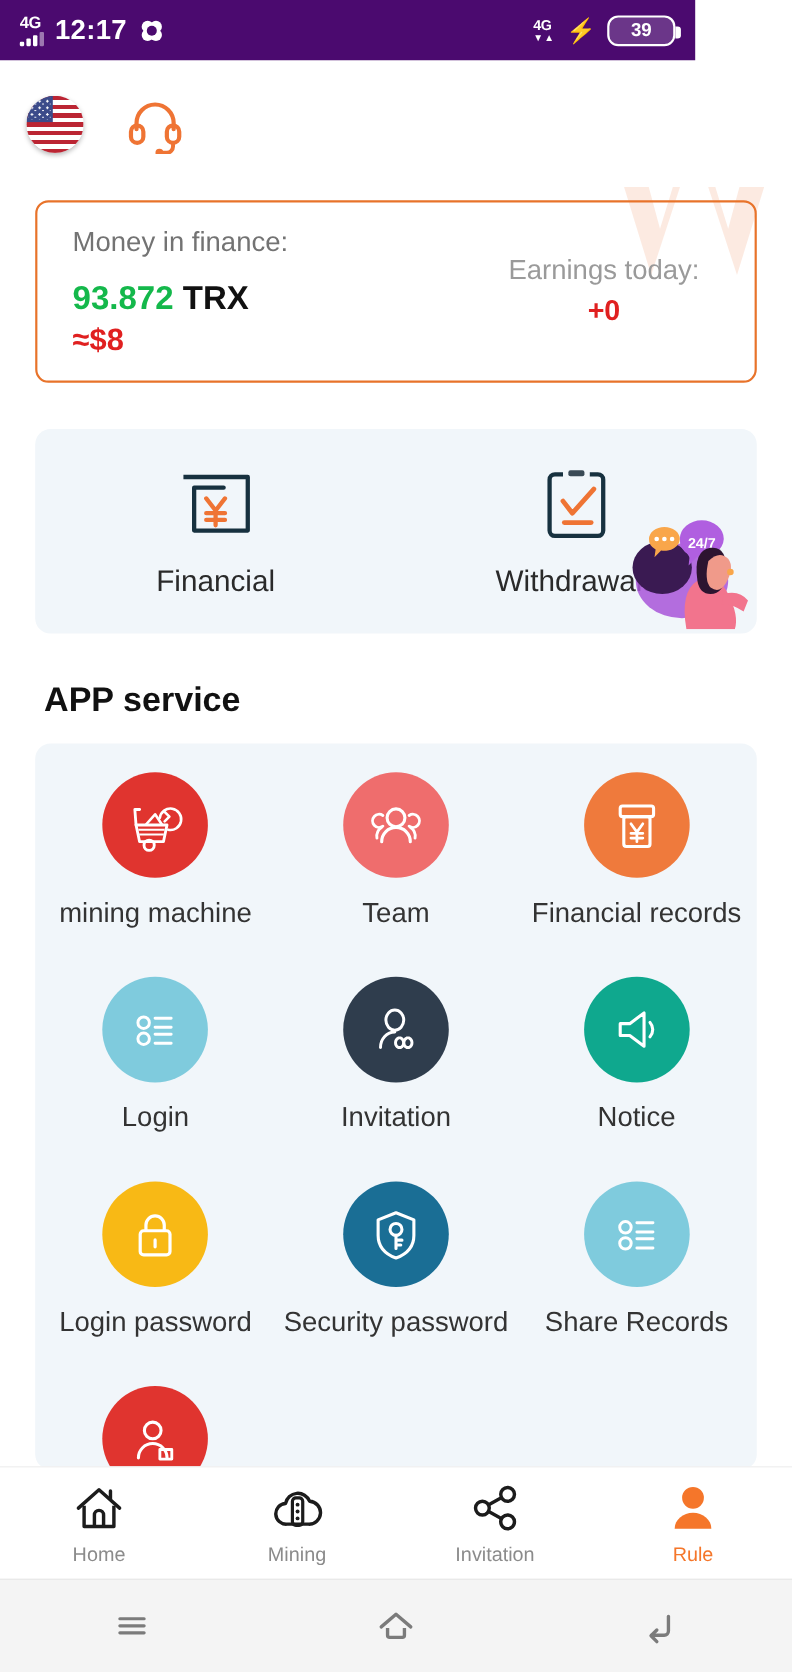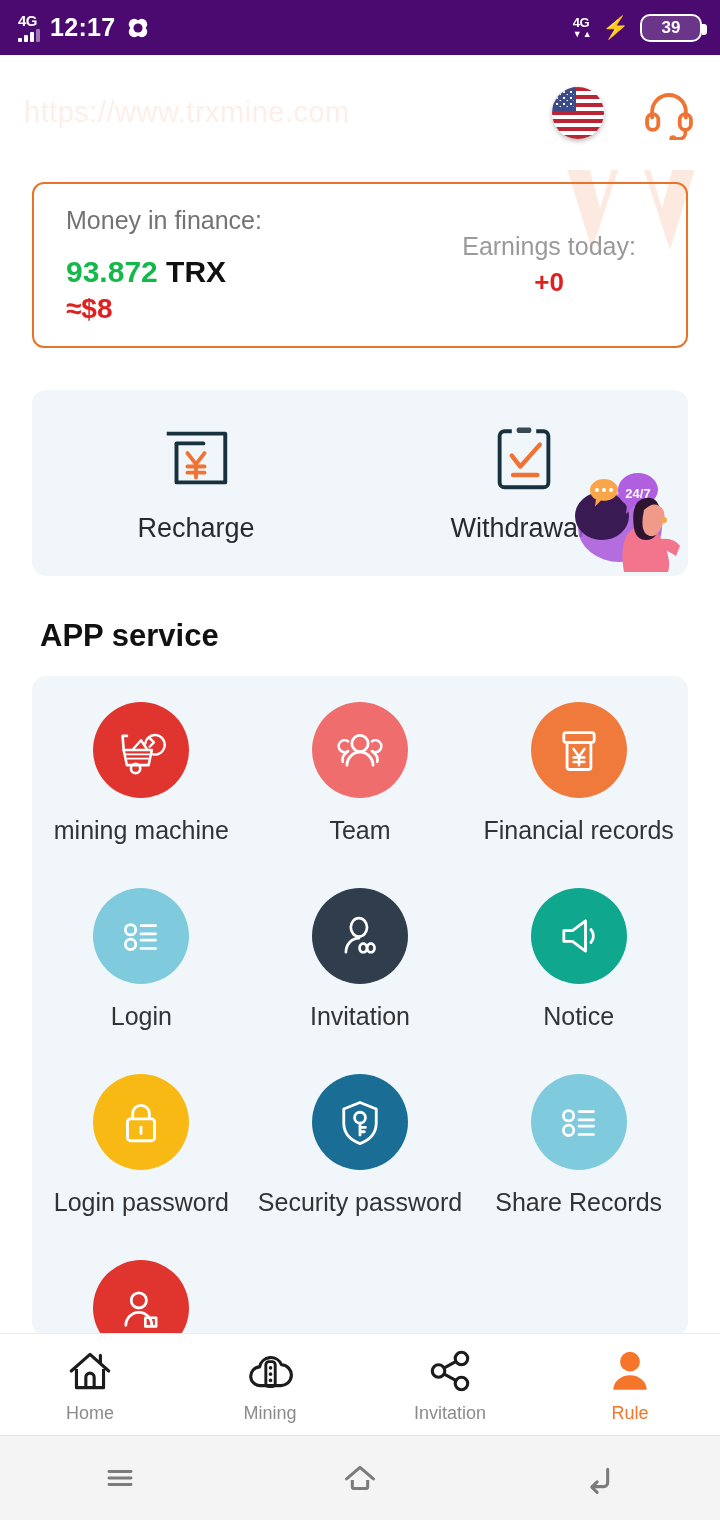--- a/index.html
+++ b/index.html
@@ -6,21 +6,21 @@
   html, body {
     width:720px; height:1520px;
     font-family:"Liberation Sans", sans-serif;
     background:#ffffff;
     overflow:hidden;
   }
   .phone { position:relative; width:720px; height:1520px; background:#fff; }
 
   
   .statusbar {
-    position:absolute; top:0; left:0; width:720px; height:55px;
+    position:absolute; top:0; left:0; width:632px; height:55px;
     background:#4b0a6f; color:#fff;
     display:flex; align-items:center; justify-content:space-between;
     padding:0 18px;
   }
   .sb-left, .sb-right { display:flex; align-items:center; gap:10px; }
   .net4g { display:flex; flex-direction:column; align-items:flex-start; line-height:1; }
   .net4g .g { font-size:15px; font-weight:bold; letter-spacing:-.5px; }
   .bars { display:flex; align-items:flex-end; gap:2px; height:13px; margin-top:1px; }
   .bars i { width:4px; background:#fff; display:block; border-radius:1px; }
   .bars i:nth-child(1){height:4px;} .bars i:nth-child(2){height:7px;}
@@ -175,21 +175,20 @@
         <span>39</span>
       </div>
     </div>
   </div>
 
   <svg class="watermark" viewBox="0 0 160 135">
     <path d="M5 0 L42 120 L78 10 L84 10 L120 120 L157 0 L133 0 L112 78 L88 0 L74 0 L50 78 L29 0 Z" fill="#f08050" opacity="0.17"></path>
   </svg>
 
   <div class="appheader">
-    <div class="brand">https://www.trxmine.com</div>
     <div class="header-icons">
       <div class="flag">
         <div class="stripes"></div>
           <div class="canton"></div>
       </div>
       <svg class="headset" viewBox="0 0 48 48">
         <path d="M9 28 v-5 a15 15 0 0 1 30 0 v5" fill="none" stroke="#ef7434" stroke-width="3.4" stroke-linecap="round"></path>
         <rect x="4.5" y="25" width="10" height="14" rx="5" fill="none" stroke="#ef7434" stroke-width="3.4"></rect>
         <rect x="33.5" y="25" width="10" height="14" rx="5" fill="none" stroke="#ef7434" stroke-width="3.4"></rect>
         <path d="M38.5 39 v3 a5 5 0 0 1 -5 5 h-4" fill="none" stroke="#ef7434" stroke-width="3.2" stroke-linecap="round"></path>
@@ -214,21 +213,21 @@
   </div>
 
   <div class="panel quick-panel">
 
     <div class="quick-item">
       <svg width="78" height="78" viewBox="0 0 64 64">
         <path d="M8 12 H56 V52 H16 V20" fill="none" stroke="#17313f" stroke-width="3.2" stroke-linejoin="round"></path>
         <path d="M16 20 H38" fill="none" stroke="#17313f" stroke-width="3.2" stroke-linecap="round"></path>
         <path d="M25 28 L32 37 L39 28 M25 39 H39 M25 44 H39 M32 37 V48" fill="none" stroke="#ef7434" stroke-width="3.2" stroke-linecap="round"></path>
       </svg>
-      <div class="qlabel">Recharge</div>
+      <div class="qlabel">Financial</div>
     </div>
 
     <div class="quick-item">
       <svg width="78" height="78" viewBox="0 0 64 64">
         <path d="M22 10 H16 a4 4 0 0 0 -4 4 v38 a4 4 0 0 0 4 4 h32 a4 4 0 0 0 4 -4 V14 a4 4 0 0 0 -4 -4 h-6" fill="none" stroke="#17313f" stroke-width="3.2" stroke-linejoin="round"></path>
         <rect x="26" y="7" width="12" height="4.5" rx="1.6" fill="#3a4a55"></rect>
         <path d="M22 30 L29 39 L45 21" fill="none" stroke="#ef7434" stroke-width="3.6" stroke-linecap="round" stroke-linejoin="round"></path>
         <path d="M23 46 H43" fill="none" stroke="#ef7434" stroke-width="3.6" stroke-linecap="round"></path>
       </svg>
       <div class="qlabel">Withdrawals</div>

